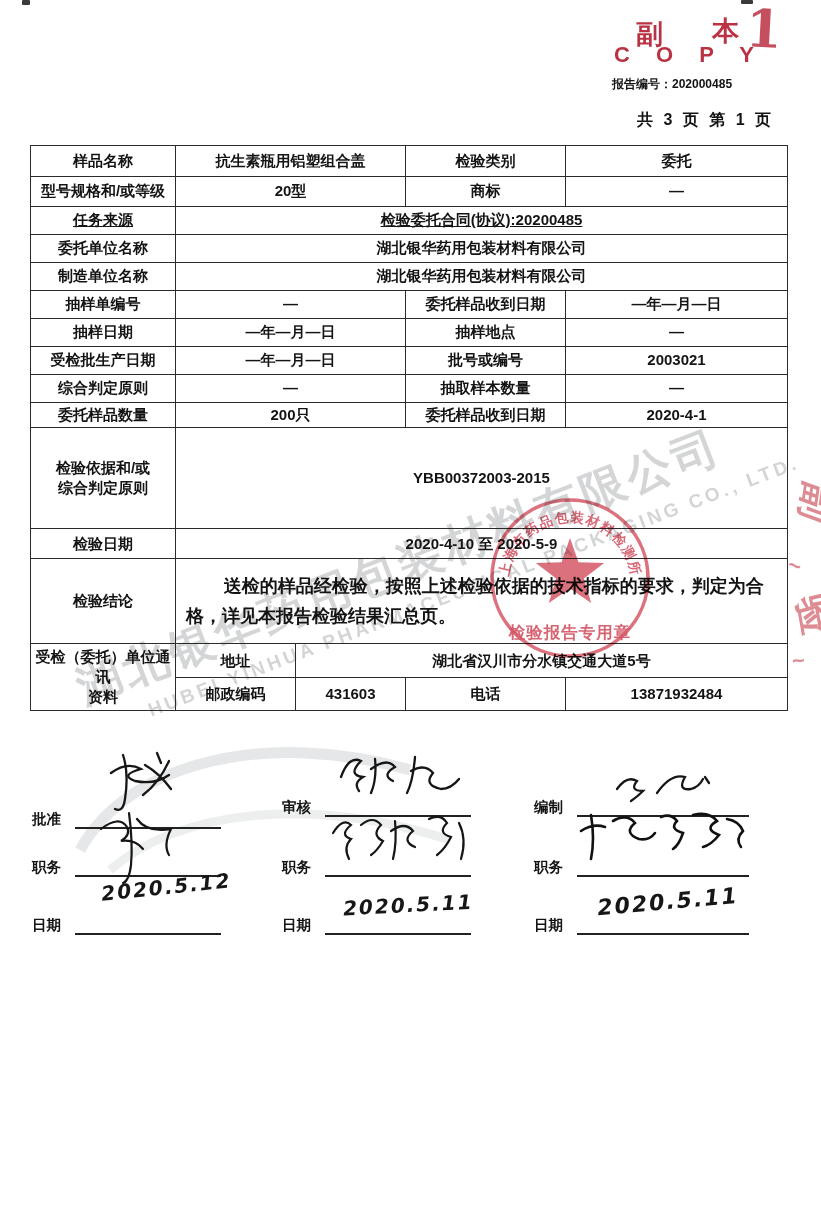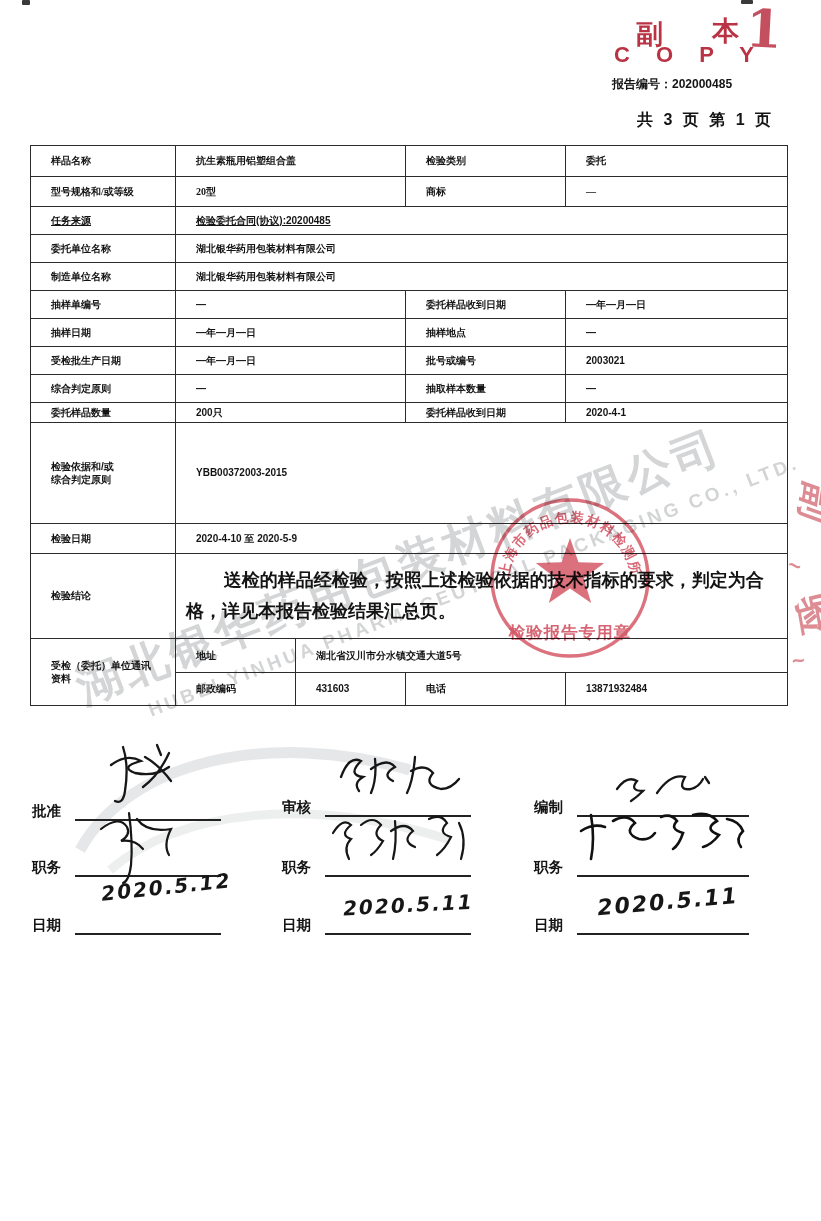--- a/index.html
+++ b/index.html
@@ -18,22 +18,22 @@
   #pagination{position:absolute;left:637px;top:110px;font-size:16px;font-weight:bold;letter-spacing:3px;white-space:nowrap;}
   #doc-title{position:absolute;left:0;top:82px;width:790px;text-align:center;
              font-size:31px;font-weight:bold;letter-spacing:16px;}
   
   #watermark{position:absolute;left:68px;top:662px;transform:rotate(-21deg);transform-origin:0 0;pointer-events:none;}
   #watermark .wm-cn{font-size:45px;font-weight:bold;letter-spacing:4px;color:rgba(130,132,135,.34);white-space:nowrap;}
   #watermark .wm-en{margin:4px 0 0 58px;font-size:19px;font-weight:bold;letter-spacing:3.5px;color:rgba(140,142,145,.38);white-space:nowrap;}
   .wm-swirl{position:absolute;pointer-events:none;}
   
   #report-table{position:absolute;left:30px;top:145px;width:757px;border-collapse:collapse;table-layout:fixed;}
-  #report-table td{border:1.8px solid #2b2b2b;text-align:left;vertical-align:middle;
-                   font-size:10px;padding:2px 20px;white-space:pre-line;line-height:1.35;}
+  #report-table td{border:1.8px solid #2b2b2b;text-align:center;vertical-align:middle;
+                   font-size:15px;padding:2px 4px;white-space:pre-line;line-height:1.35;}
   #report-table td.lbl{font-weight:700;}
   #report-table td.val{font-weight:600;}
   #report-table td.left{text-align:left;text-indent:2.1em;font-size:18px;line-height:1.7;padding:4px 14px 4px 10px;}
   
   #seal{position:absolute;left:478px;top:486px;mix-blend-mode:multiply;opacity:.9;}
   
   .edge-mark{position:absolute;color:rgba(193,45,58,.55);font-weight:bold;pointer-events:none;}
   
   #sig-area{position:absolute;left:30px;top:760px;width:760px;height:200px;font-size:14px;}
   .sig-col{position:absolute;top:0;width:250px;}
@@ -78,21 +78,21 @@
       <col style="width:160px">
         <col style="width:222px">
     </colgroup>
     <tbody>
         <tr style="height: 31px;">
           <td class="lbl">样品名称</td>
           <td colspan="2" class="lbl">抗生素瓶用铝塑组合盖</td>
           <td class="lbl">检验类别</td>
           <td class="val">委托</td>
         </tr>
-        <tr style="height: 30px; font-family: Liberation Serif, serif;">
+        <tr style="height: 30px;">
           <td class="lbl">型号规格和/或等级</td>
           <td colspan="2" class="val">20型</td>
           <td class="lbl">商标</td>
           <td class="val">—</td>
         </tr>
         <tr style="height: 28px; text-decoration: underline;">
           <td class="lbl">任务来源</td>
           <td colspan="4" class="val">检验委托合同(协议):20200485</td>
         </tr>
         <tr style="height: 28px;">
@@ -174,21 +174,21 @@
   </svg>
 
   <div class="edge-mark" style="left:797px;top:478px;font-size:38px;transform:rotate(98deg) skewX(-12deg);">副</div>
   <div class="edge-mark" style="left:795px;top:588px;font-size:38px;transform:rotate(80deg) skewX(10deg);">验</div>
   <div class="edge-mark" style="left:788px;top:553px;font-size:22px;transform:rotate(15deg);">~</div>
   <div class="edge-mark" style="left:792px;top:648px;font-size:22px;transform:rotate(-8deg);">~</div>
 
   <div id="sig-area">
 
     <div class="sig-col" style="left:2px;">
-      <div class="sig-row" style="top:42px;text-align:center;">
+      <div class="sig-row" style="top:50px;text-align:center;">
         <span class="sig-label">批准</span><span class="sig-line" style="width:146px;">
           <svg class="sig-svg" style="left:18px;top:-66px;" width="130" height="70">
             <g stroke="#161616" stroke-width="2.3" fill="none" stroke-linecap="round">
               <path d="M18,26 q16,-12 30,-4 q-22,6 -6,12 q20,4 34,-6"></path>
               <path d="M30,8 q6,18 2,44 q-2,14 -10,10"></path>
               <path d="M52,18 q14,8 26,24 M76,14 q-10,22 -26,34"></path>
               <path d="M64,6 l4,10"></path>
             </g>
           </svg>
         </span>

